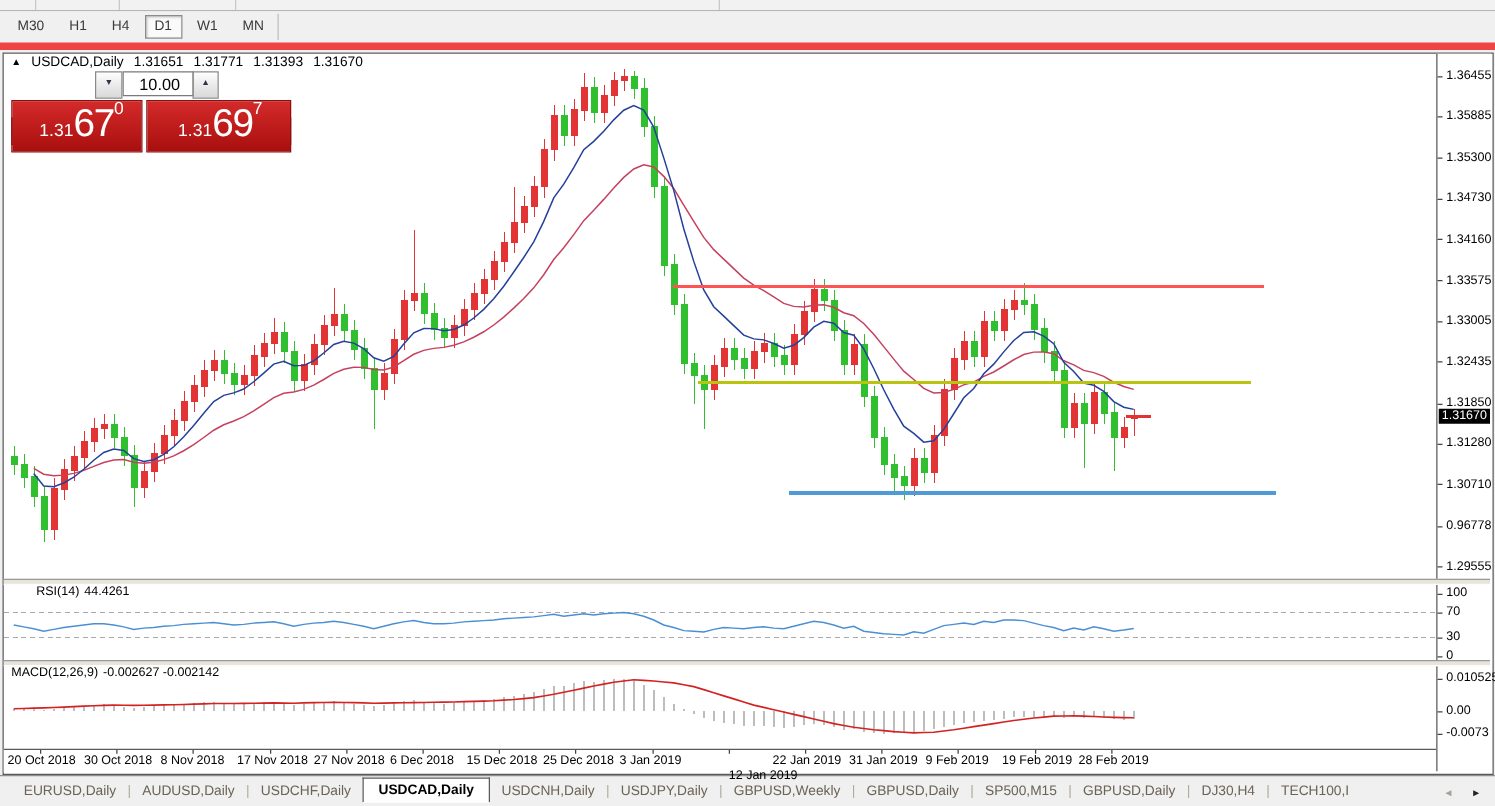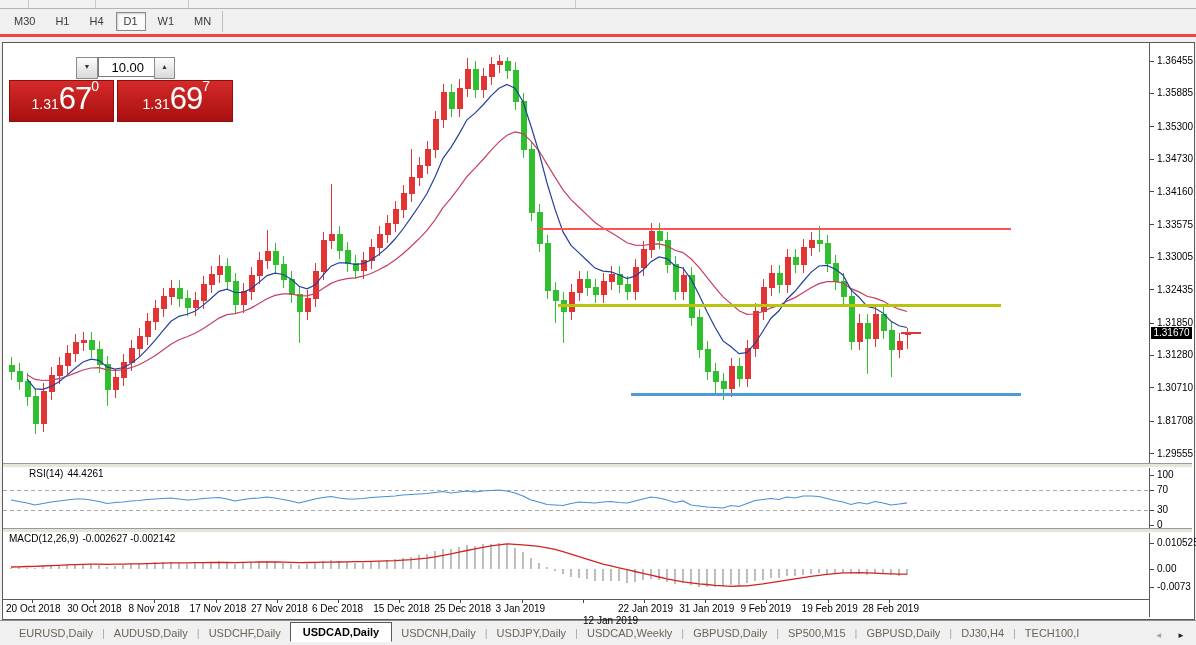--- a/index.html
+++ b/index.html
@@ -3,21 +3,21 @@
 <meta charset="utf-8">
 <style>
   html,body{margin:0;padding:0;width:1196px;height:645px;overflow:hidden;
     background:#f0f0f0;font-family:"Liberation Sans","DejaVu Sans",sans-serif;
     -webkit-font-smoothing:none;}
   .abs{position:absolute;}
   
   #top-strip{left:0;top:0;width:1196px;height:8px;background:#f2f2f2;border-bottom:1px solid #b5b5b5;}
   #top-strip .vsep{position:absolute;top:0;width:1px;height:8px;background:#c8c8c8;}
   
-  #tf-toolbar{left:0;top:9px;width:1196px;height:25px;background:#f0f0f0;border-bottom:3px solid #ef4444;}
+  #tf-toolbar{left:0;top:9px;width:1196px;height:25px;background:#f0f0f0;border-bottom:6px solid #ef4444;}
   .tf-btn{display:inline-block;margin:3px 2px 0 2px;padding:2px 7px 3px 7px;font-size:11px;color:#3a3a3a;
     border:1px solid transparent;cursor:default;}
   .tf-btn.active{background:#fafafa;border:1px solid #8b8b8b;box-shadow:inset 1px 1px 2px rgba(0,0,0,.18);}
   #tf-group-sep{position:absolute;left:222px;top:2px;width:1px;height:21px;background:#bdbdbd;}
   
   #chart-frame{left:2px;top:42px;width:1191px;height:576px;background:#ffffff;border:1px solid #5a5a5a;}
   #chart-header{left:6px;top:1px;height:13px;font-size:11px;color:#000;white-space:nowrap;z-index:6;}
   #chart-header span{margin-right:5px;}
   #hdr-tri{font-size:8px;position:relative;top:-1px;}
   
@@ -79,20 +79,28 @@
   <div class="vsep" style="left:188px"></div>
   <div class="vsep" style="left:575px"></div>
 </div>
 
 <div id="tf-toolbar" class="abs">
   <div id="tf-buttons" style="padding-left:4px"><div class="tf-btn" style="display: inline-block;">M30</div><div class="tf-btn" style="display: inline-block;">H1</div><div class="tf-btn" style="display: inline-block;">H4</div><div class="tf-btn active" style="display: inline-block;">D1</div><div class="tf-btn" style="display: inline-block;">W1</div><div class="tf-btn" style="display: inline-block;">MN</div></div>
   <div id="tf-group-sep"></div>
 </div>
 
 <div id="chart-frame" class="abs">
+  <div id="chart-header" class="abs">
+    <span id="hdr-tri">▲</span>
+    <span>USDCAD,Daily</span>
+    <span>1.31651</span>
+    <span>1.31771</span>
+    <span>1.31393</span>
+    <span>1.31670</span>
+  </div>
 
   <svg id="price-svg" class="abs" width="1146" height="420">
       <line x1="8.5" y1="314.15695652173895" x2="8.5" y2="336.9163768115941" stroke="#2fbf2f" stroke-width="1"></line>
       <rect x="6" y="322.69173913043494" width="5" height="5.6898550724631605" fill="#2fbf2f" stroke="#2fbf2f"></rect>
       <line x1="16.5" y1="319.8468115942021" x2="16.5" y2="347.158115942029" stroke="#2fbf2f" stroke-width="1"></line>
       <rect x="14" y="328.3815942028981" width="5" height="10.241739130434894" fill="#2fbf2f" stroke="#2fbf2f"></rect>
       <line x1="24.5" y1="330.08855072463706" x2="24.5" y2="362.52072463768076" stroke="#2fbf2f" stroke-width="1"></line>
       <rect x="22" y="338.623333333333" width="5" height="15.362608695651772" fill="#2fbf2f" stroke="#2fbf2f"></rect>
       <line x1="32.5" y1="345.45115942029" x2="32.5" y2="390.9700000000003" stroke="#2fbf2f" stroke-width="1"></line>
       <rect x="30" y="353.98594202898477" width="5" height="26.742318840580538" fill="#2fbf2f" stroke="#2fbf2f"></rect>
@@ -494,21 +502,21 @@
       <div class="ax-lbl" style="top: 208.3px;">1.33005</div>
       <div class="ax-tick" style="top: 246.232px;"></div>
       <div class="ax-lbl" style="top: 240.732px;">1.32435</div>
       <div class="ax-tick" style="top: 279.518px;"></div>
       <div class="ax-lbl" style="top: 274.018px;">1.31850</div>
       <div class="ax-tick" style="top: 311.95px;"></div>
       <div class="ax-lbl" style="top: 306.45px;">1.31280</div>
       <div class="ax-tick" style="top: 344.382px;"></div>
       <div class="ax-lbl" style="top: 338.882px;">1.30710</div>
       <div class="ax-tick" style="top: 377.668px;"></div>
-      <div class="ax-lbl" style="top: 372.168px;">1.81708</div>
+      <div class="ax-lbl" style="top: 372.168px;">0.96778</div>
       <div class="ax-tick" style="top: 410.1px;"></div>
       <div class="ax-lbl" style="top: 404.6px;">1.29555</div>
       <div class="ax-tick" style="top: 431.5px;"></div>
       <div class="ax-lbl" style="top: 426px;">100</div>
       <div class="ax-tick" style="top: 446.5px;"></div>
       <div class="ax-lbl" style="top: 441px;">70</div>
       <div class="ax-tick" style="top: 466.5px;"></div>
       <div class="ax-lbl" style="top: 461px;">30</div>
       <div class="ax-tick" style="top: 481.5px;"></div>
       <div class="ax-lbl" style="top: 476px;">0</div>
@@ -560,21 +568,21 @@
       <div class="tab">EURUSD,Daily</div>
       <div class="tab-sep">|</div>
       <div class="tab">AUDUSD,Daily</div>
       <div class="tab-sep">|</div>
       <div class="tab">USDCHF,Daily</div>
       <div class="tab active">USDCAD,Daily</div>
       <div class="tab">USDCNH,Daily</div>
       <div class="tab-sep">|</div>
       <div class="tab">USDJPY,Daily</div>
       <div class="tab-sep">|</div>
-      <div class="tab">USDCAD,Weekly</div>
+      <div class="tab">GBPUSD,Weekly</div>
       <div class="tab-sep">|</div>
       <div class="tab">GBPUSD,Daily</div>
       <div class="tab-sep">|</div>
       <div class="tab">SP500,M15</div>
       <div class="tab-sep">|</div>
       <div class="tab">GBPUSD,Daily</div>
       <div class="tab-sep">|</div>
       <div class="tab">DJ30,H4</div>
       <div class="tab-sep">|</div>
       <div class="tab">TECH100,I</div>

